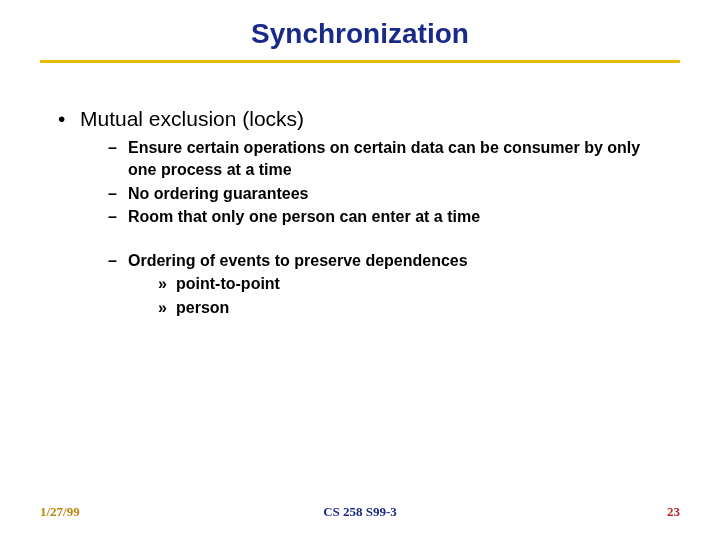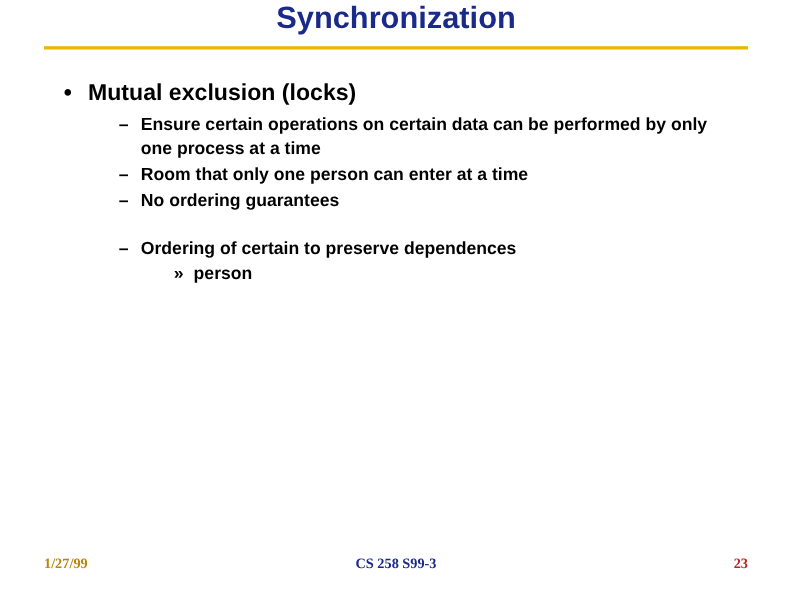--- a/index.html
+++ b/index.html
@@ -17,35 +17,36 @@
     width: 720px;
     height: 540px;
     position: relative;
     box-sizing: border-box;
   }
   .title {
     text-align: center;
     font-weight: bold;
     font-size: 28px;
     color: #1a2a8a;
+    padding-top: 18px;
   }
   .rule {
     margin: 10px 40px 0 40px;
     height: 3px;
     background: #e6b800;
   }
   .content {
     padding: 20px 50px 0 50px;
     font-size: 17px;
     line-height: 1.35;
   }
   .lvl1 {
     font-size: 21px;
-    font-weight: bold;
-    margin-top: 6px;
+    font-weight: normal;
+    margin-top: 22px;
     margin-bottom: 4px;
     padding-left: 30px;
     position: relative;
   }
   .lvl1::before {
     content: "•";
     position: absolute;
     left: 8px;
     top: 0;
     font-size: 21px;
@@ -114,27 +115,28 @@
 <body>
 
 <div class="slide">
 
   <div class="title">Synchronization</div>
   <div class="rule"></div>
 
   <div class="content">
 
     <div class="lvl1">Mutual exclusion (locks)</div>
-    <div class="lvl2">Ensure certain operations on certain data can be performed by only one process at a time</div>
+    <div class="lvl2">Ensure certain operations on certain data can be consumer by only one process at a time</div>
+    <div class="lvl2">No ordering guarantees</div>
     <div class="lvl2">Room that only one person can enter at a time</div>
-    <div class="lvl2">No ordering guarantees</div>
 
     <div class="gap"></div>
 
-    <div class="lvl2"> Ordering of certain to preserve dependences</div>
+    <div class="lvl2"> Ordering of events to preserve dependences</div>
+    <div class="lvl3">point-to-point</div>
     <div class="lvl3">person</div>
 
   </div>
 
   <div class="footer">
     <span class="date">1/27/99</span>
     <span class="course">CS 258 S99-3</span>
     <span class="pageno">23</span>
   </div>
 

